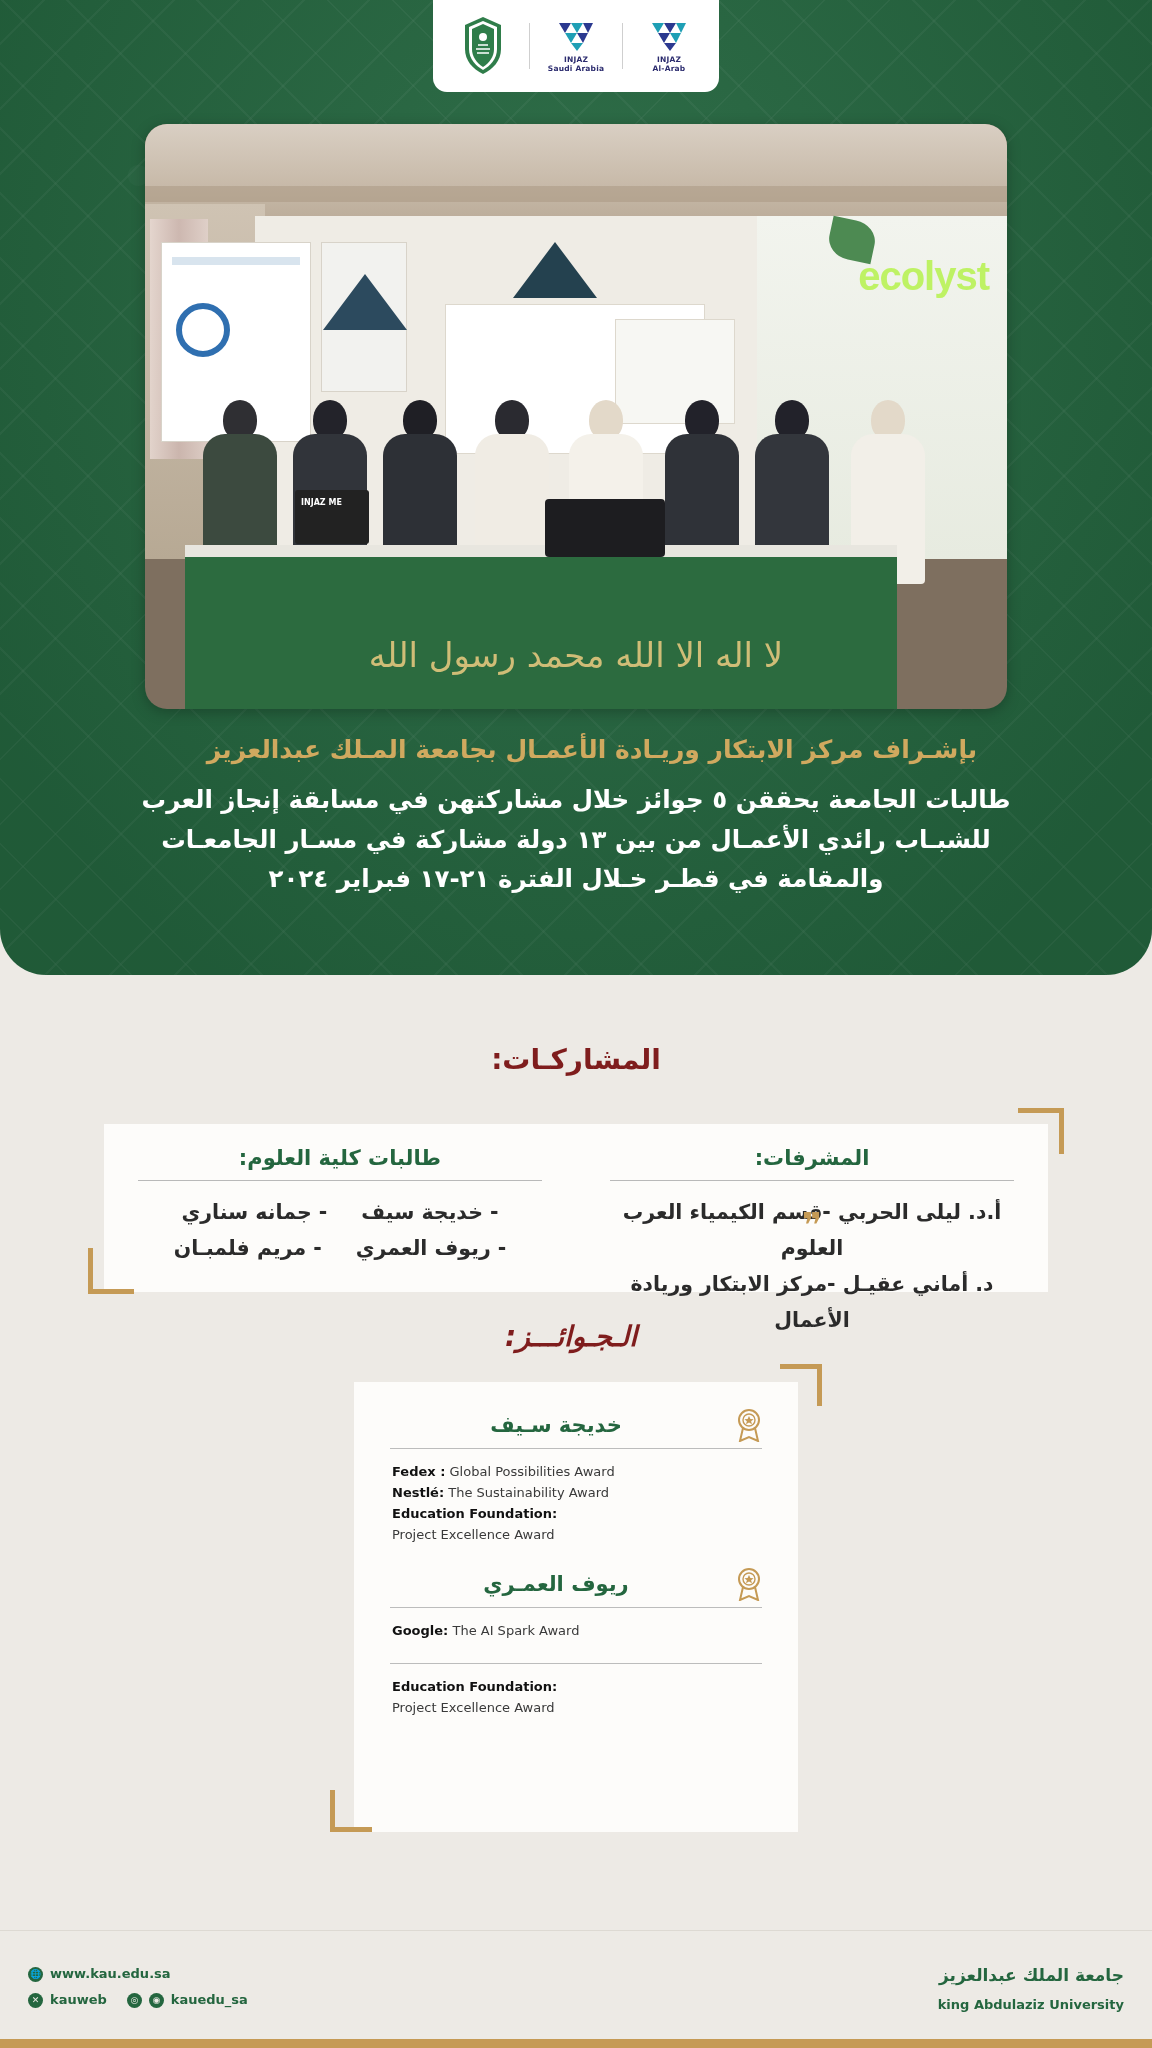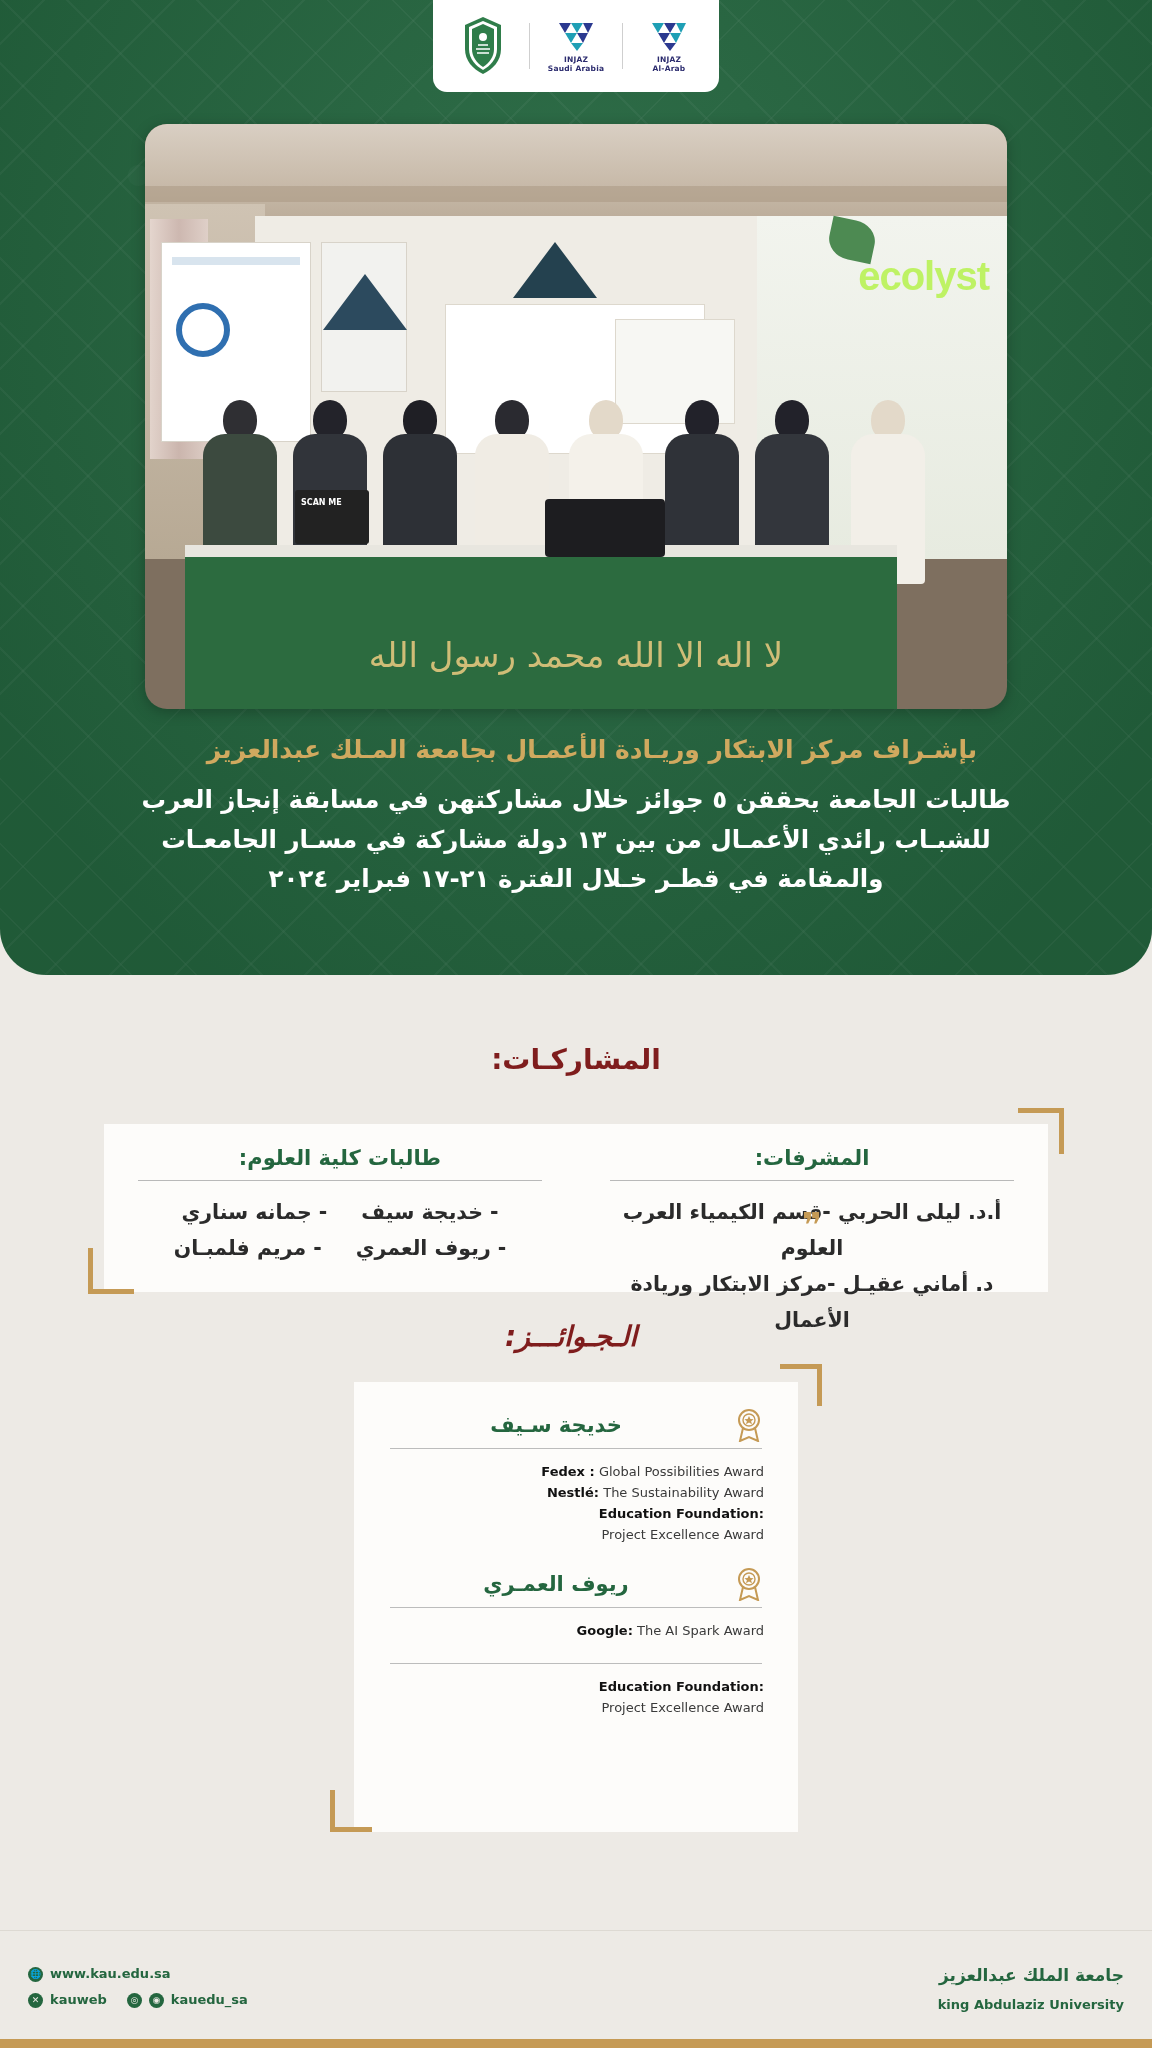--- a/index.html
+++ b/index.html
@@ -163,21 +163,21 @@
     padding: 26px 34px;
     z-index: 2;
   }
   .br-a-tl { top: 1364px; right: 330px; width: 42px; height: 42px; border-top: 5px solid #c59a55; border-right: 5px solid #c59a55;}
   .br-a-br { top: 1790px; left: 330px; width: 42px; height: 42px; border-bottom: 5px solid #c59a55; border-left: 5px solid #c59a55;}
 
   .aw-block { margin-bottom: 6px; }
   .aw-head { display: flex; align-items: center; gap: 10px; justify-content: flex-start; }
   .aw-name { color: #24663f; font-size: 21px; font-weight: bold; flex: 1; text-align: center;}
   .aw-rule { height: 1px; background: #bcbcbc; margin: 6px 2px 12px 2px;}
-  .aw-list { direction: ltr; text-align: right; font-size: 13px; line-height: 1.62; color: #3a3a3a; padding-left: 4px; margin-bottom: 22px;}
+  .aw-list { direction: ltr; text-align: left; font-size: 13px; line-height: 1.62; color: #3a3a3a; padding-left: 4px; margin-bottom: 22px;}
   .aw-list b { color: #111; }
   .aw-list .sub { display:block; }
 
   .ribbon { width: 30px; height: 34px; flex: 0 0 30px; }
 
   
   .footer {
     position: absolute;
     left: 0; bottom: 0; width: 1152px; height: 118px;
     background: #edeae5;
@@ -290,21 +290,21 @@
           </div>
         <div class="p p8" style="left:706px;">
             <div class="head"></div>
             <div class="body"></div>
           </div>
       </div>
 
       <div class="ph-tabletop"></div>
       <div class="ph-dark"></div>
       <div class="ph-scan">
-          <span>SCAN ME</span>
+          <span>INJAZ ME</span>
         </div>
       <div class="ph-table"></div>
       <div class="ph-script">لا اله الا الله محمد رسول الله</div>
     </div>
   </div>
 
   <div class="hero-gold">بإشـراف مركز الابتكار وريـادة الأعمـال بجامعة المـلك عبدالعزيز</div>
   <div class="hero-body">طالبات الجامعة يحققن ٥ جوائز خلال مشاركتهن في مسابقة إنجاز العرب للشبـاب رائدي الأعمـال من بين ١٣ دولة مشاركة في مسـار الجامعـات والمقامة في قطـر خـلال الفترة ٢١-١٧ فبراير ٢٠٢٤</div>
 
   <div class="sect-title" id="participants-title">المشاركـات:</div>

